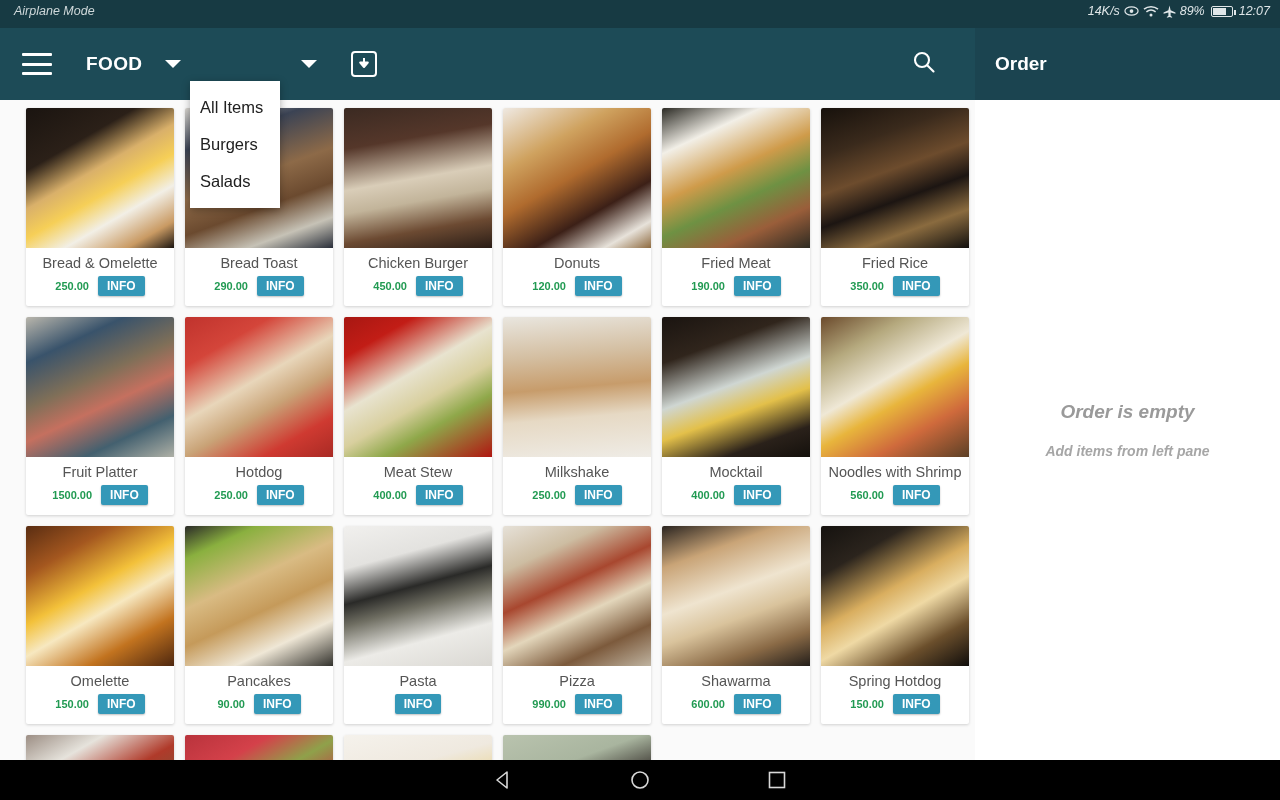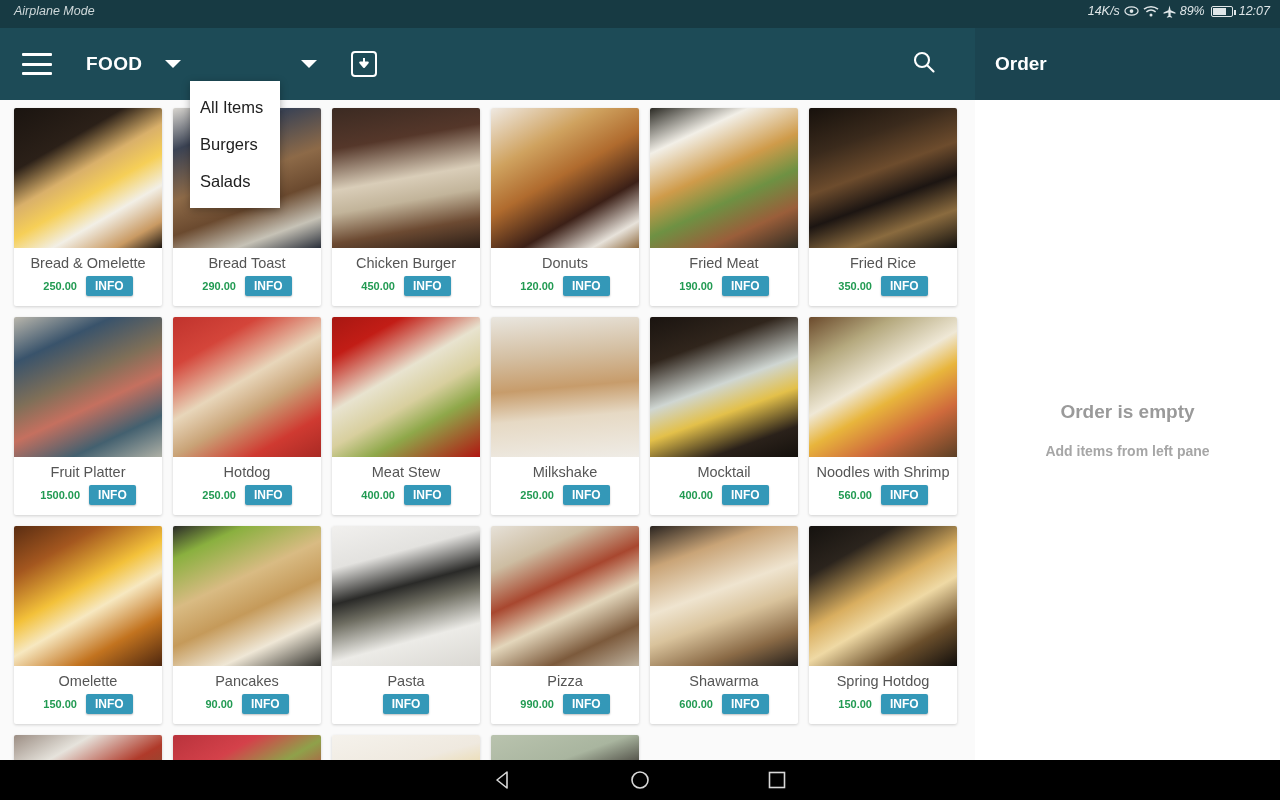--- a/index.html
+++ b/index.html
@@ -102,20 +102,21 @@
   }
   .card {
     width: 148px;
     margin-bottom: 11px;
     background: #ffffff;
     border-radius: 2px;
     box-shadow: 0 1px 3px rgba(0,0,0,0.17);
     overflow: hidden;
     display: flex; flex-direction: column;
     cursor: pointer;
+    margin-left: 12px;
   }
   .card .thumb { width: 148px; height: 140px; background-size: cover; background-position: center; }
   .card .cname {
     font-size: 14.5px; color: #555555;
     text-align: center; padding: 7px 3px 2px;
     white-space: nowrap; overflow: hidden;
   }
   .card .crow {
     display: flex; align-items: center; justify-content: center;
     gap: 9px; padding: 3px 6px 10px;
@@ -133,21 +134,21 @@
   .order-header {
     height: 72px; background: #1b4450;
     display: flex; align-items: center;
     padding: 0 0 0 20px; flex: 0 0 auto;
   }
   .order-title { color: #ffffff; font-size: 19px; font-weight: bold; }
   .order-body {
     flex: 1 1 auto;
     display: flex; flex-direction: column;
     align-items: center; justify-content: center;
-    gap: 20px; background: #ffffff;
+    gap: 20px; background: #ffffff; font-style: italic;
   }
   .order-empty { font-size: 19px; color: #9a9a9a; font-weight: bold; }
   .order-sub { font-size: 14px; color: #a6a6a6; font-weight: bold; }
 
   
   .navbar {
     height: 40px; width: 100%; background: #000000;
     display: flex; align-items: center; justify-content: center;
     gap: 55px;
   }

